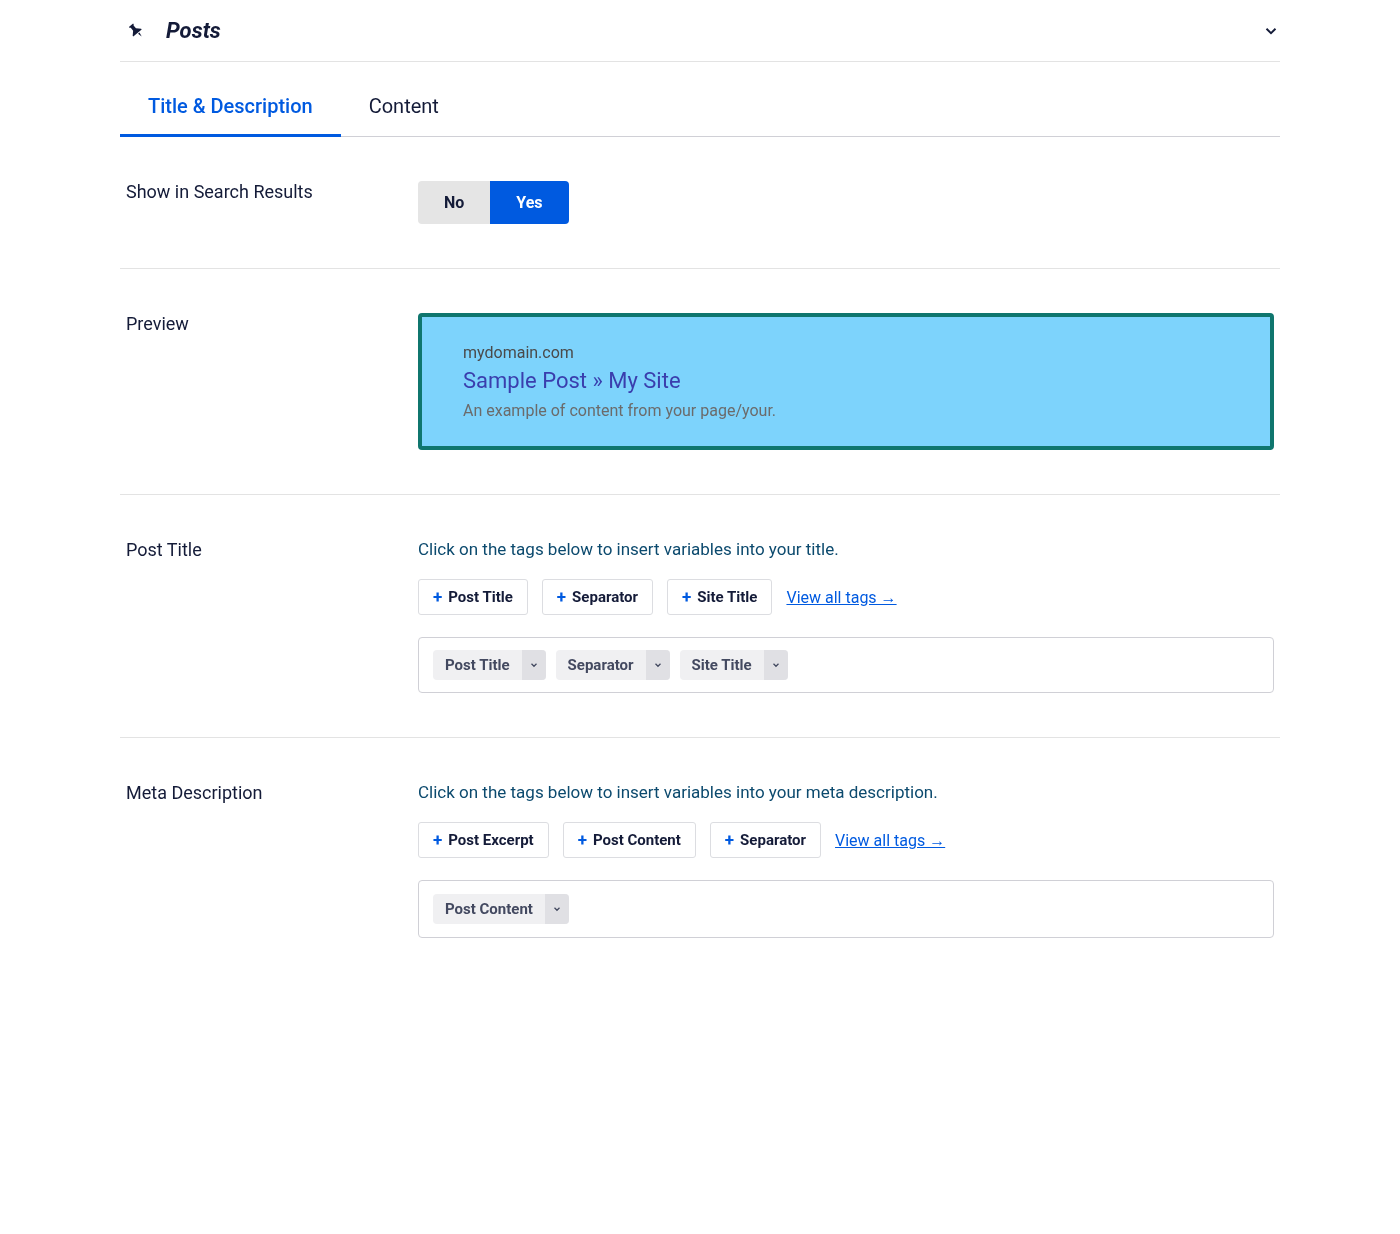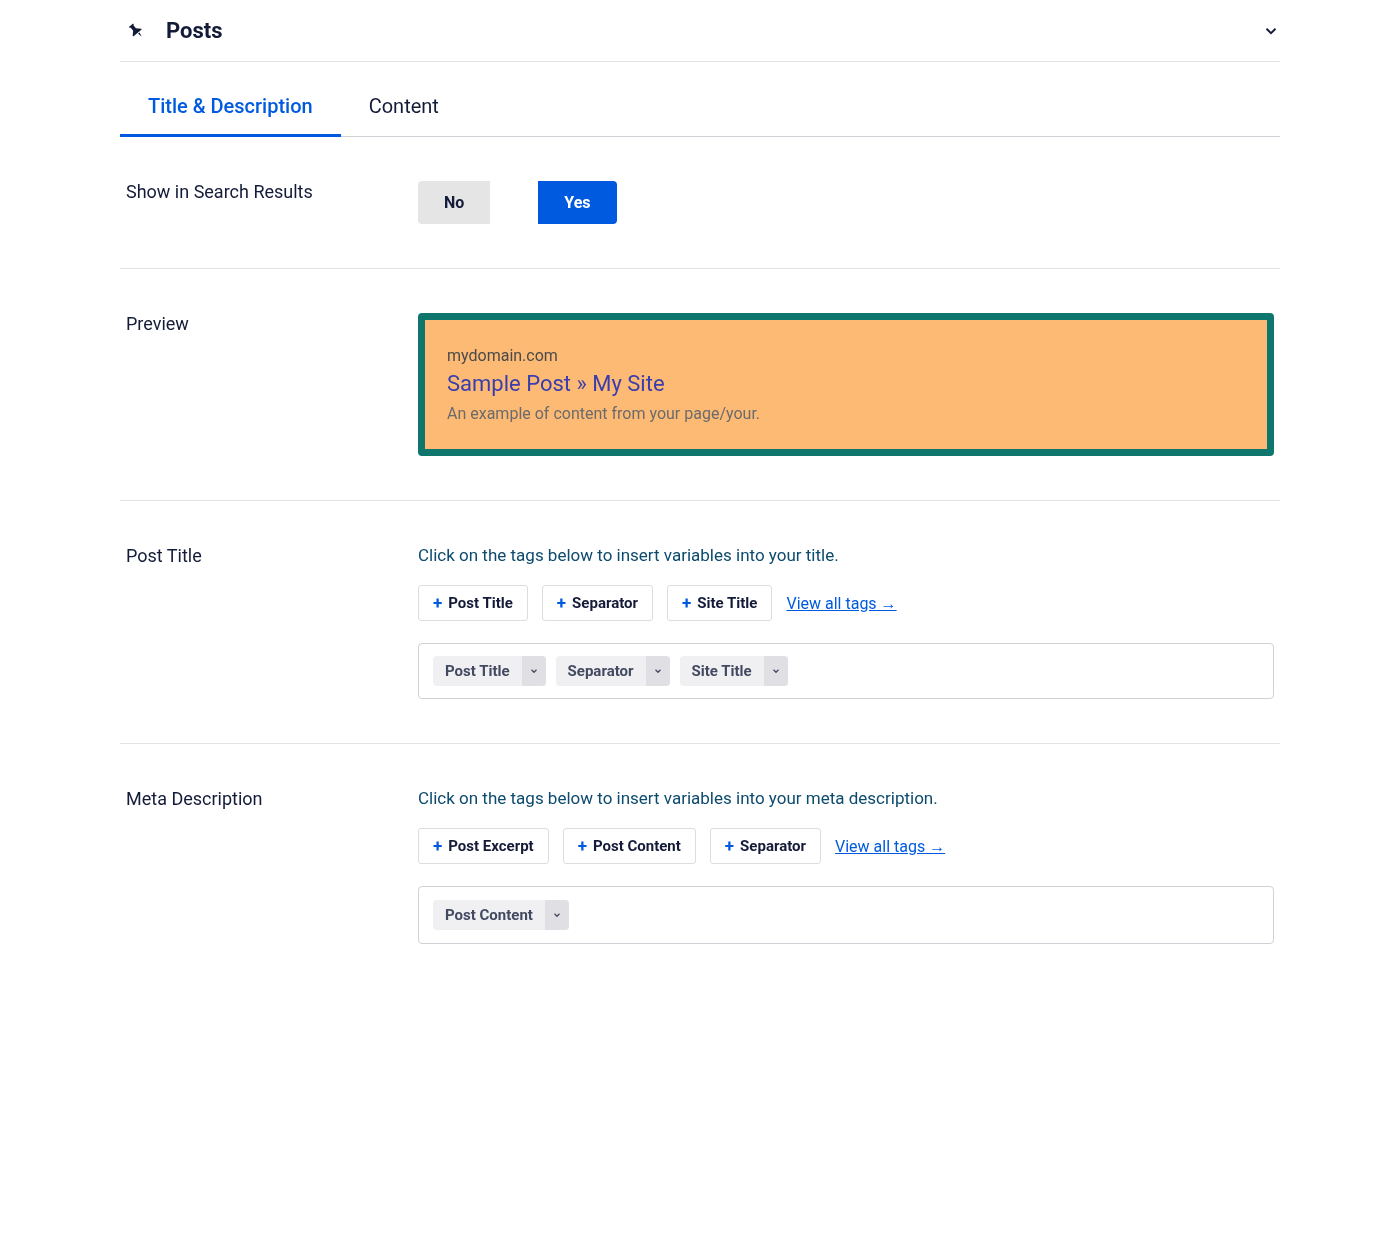--- a/index.html
+++ b/index.html
@@ -10,21 +10,21 @@
     }
     body { background: #fff; color: #141b38; font-size: 16px; }
     .page { width: 1160px; margin: 0 auto; padding-bottom: 60px; }
 
     .header {
       display: flex; align-items: center; justify-content: space-between;
       padding: 18px 0 18px 6px;
       border-bottom: 1px solid #e3e3e3;
     }
     .header-left { display: flex; align-items: center; gap: 18px; }
-    .header h1 { font-size: 22px; font-weight: 700; color: #141b38; }
+    .header h1 { font-size: 22px; font-weight: 700; color: #141b38; font-style: italic; }
     .pin-icon svg { display: block; }
 
     .tabs {
       display: flex; gap: 0; border-bottom: 1px solid #d0d0d6;
       margin-top: 16px;
     }
     .tab {
       padding: 16px 28px; font-size: 20px; cursor: pointer;
       color: #141b38; border-bottom: 3px solid transparent;
       margin-bottom: -1px;
@@ -36,30 +36,30 @@
       padding: 44px 6px 44px 6px;
       border-bottom: 1px solid #e3e3e3;
     }
     .section:last-child { border-bottom: 0; }
     .section-label {
       width: 292px; flex-shrink: 0;
       font-size: 18px; font-weight: 400; color: #141b38;
     }
     .section-body { flex: 1; }
 
-    .toggle-group { display: flex; width: fit-content; border-radius: 4px; overflow: hidden; gap: 48px; }
+    .toggle-group { display: flex; width: fit-content; border-radius: 4px; overflow: hidden; }
     .toggle-btn {
       padding: 12px 26px; font-size: 16px; font-weight: 700;
       background: #e5e5e5; color: #141b38; border: 0; cursor: pointer;
     }
     .toggle-btn.active { background: #005ae0; color: #fff; }
 
     .preview-box {
-      border: 7px solid #0f766e; border-radius: 4px;
-      padding: 26px 22px; background: #fdba74;
+      border: 4px solid #0f766e; border-radius: 4px;
+      padding: 26px 41px; background: #7dd3fc;
     }
     .preview-domain { font-size: 16px; color: #4a4a4a; margin-bottom: 6px; }
     .preview-title { font-size: 22px; color: #3a3ead; margin-bottom: 8px; font-weight: 400; }
     .preview-desc { font-size: 16px; color: #6b6b6b; }
 
     .help-text { font-size: 17px; color: #0c4a6e; margin-bottom: 20px; }
 
     .tag-row { display: flex; align-items: center; gap: 14px; flex-wrap: wrap; margin-bottom: 22px; }
     .tag-btn {
       display: flex; align-items: center; gap: 6px;

